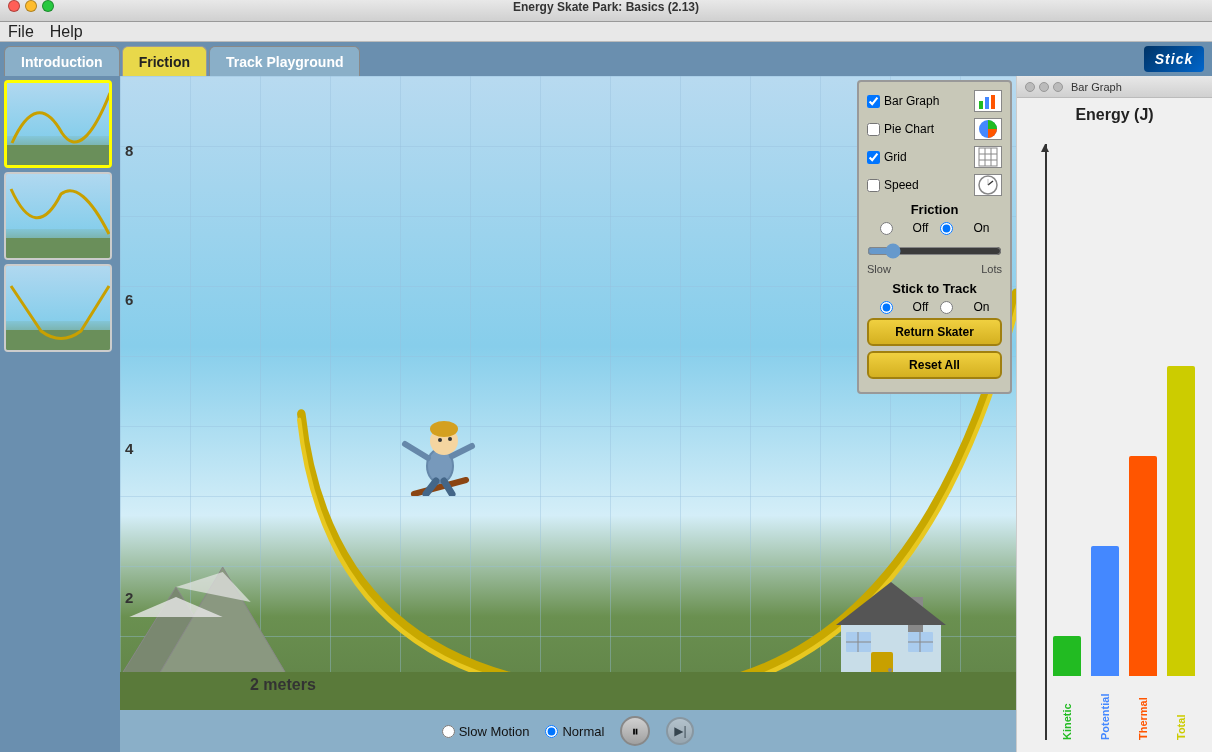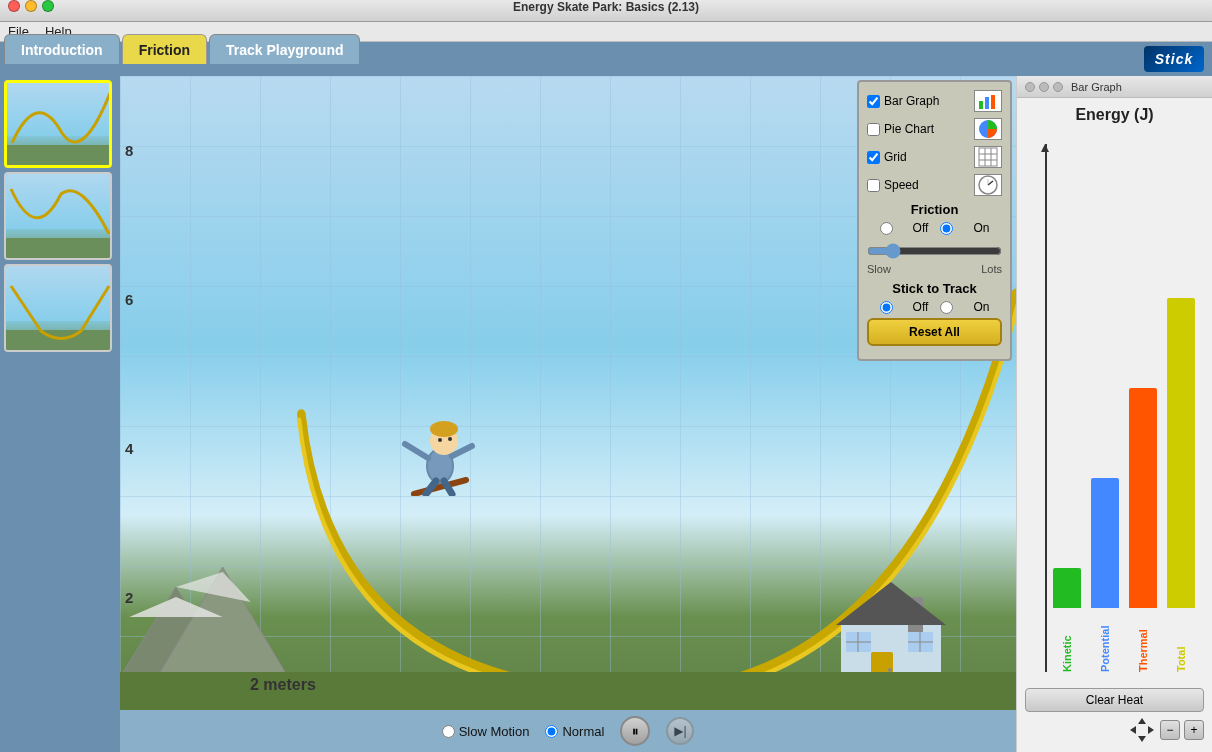--- a/index.html
+++ b/index.html
@@ -46,32 +46,32 @@
     .menu-bar {
       background: #e8e8e8;
       height: 20px;
       display: flex;
       align-items: center;
       padding: 0 8px;
       gap: 16px;
       border-bottom: 1px solid #bbb;
     }
     .menu-item {
-      font-size: 13px;
+      font-size: 16px;
       color: #222;
       cursor: pointer;
     }
 
     
     .tab-bar {
       background: #6a8faf;
       height: 34px;
       display: flex;
       align-items: flex-end;
-      padding: 12px 4px;
+      padding: 0 4px;
       position: relative;
     }
     .tab {
       height: 30px;
       padding: 0 16px;
       display: flex;
       align-items: center;
       font-size: 14px;
       font-weight: bold;
       cursor: pointer;
@@ -714,20 +714,21 @@
           <input type="radio" name="stick" checked="" style="">
           <span>Off</span>
         </label>
         <label>
           <input type="radio" name="stick" style="">
           <span>On</span>
         </label>
       </div>
 
       
+      <div class="cp-button">Return Skater</div>
       <div class="cp-button">Reset All</div>
     </div>
 
     <div class="playback-bar">
       <div class="pb-radio">
         <input type="radio" name="speed" style="">
         <span>Slow Motion</span>
       </div>
       <div class="pb-radio">
         <input type="radio" name="speed" checked="" style="">
@@ -770,32 +771,15 @@
               <div class="bar" style="height: 220px; background: rgb(255, 85, 0);"></div>
               <div class="bar-label" style="color: rgb(255, 85, 0);">Thermal</div>
             </div>
             <div class="bar-item">
               <div class="bar" style="height: 310px; background: rgb(204, 204, 0);"></div>
               <div class="bar-label" style="color: rgb(204, 204, 0);">Total</div>
             </div>
           </div>
       </div>
     </div>
-    <div class="bg-bottom">
-      <div class="clear-heat-btn">Clear Heat</div>
-      <div class="zoom-controls">
-        <svg width="28" height="28" viewBox="0 0 28 28">
-          <polygon points="14,2 18,8 10,8" fill="#333"></polygon>
-          <polygon points="14,26 18,20 10,20" fill="#333"></polygon>
-          <polygon points="2,14 8,10 8,18" fill="#333"></polygon>
-          <polygon points="26,14 20,10 20,18" fill="#333"></polygon>
-        </svg>
-        <div class="zoom-btn">
-          <span>−</span>
-        </div>
-        <div class="zoom-btn">
-          <span>+</span>
-        </div>
-      </div>
-    </div>
   </div>
 
 </div>
 
 </body></html>

